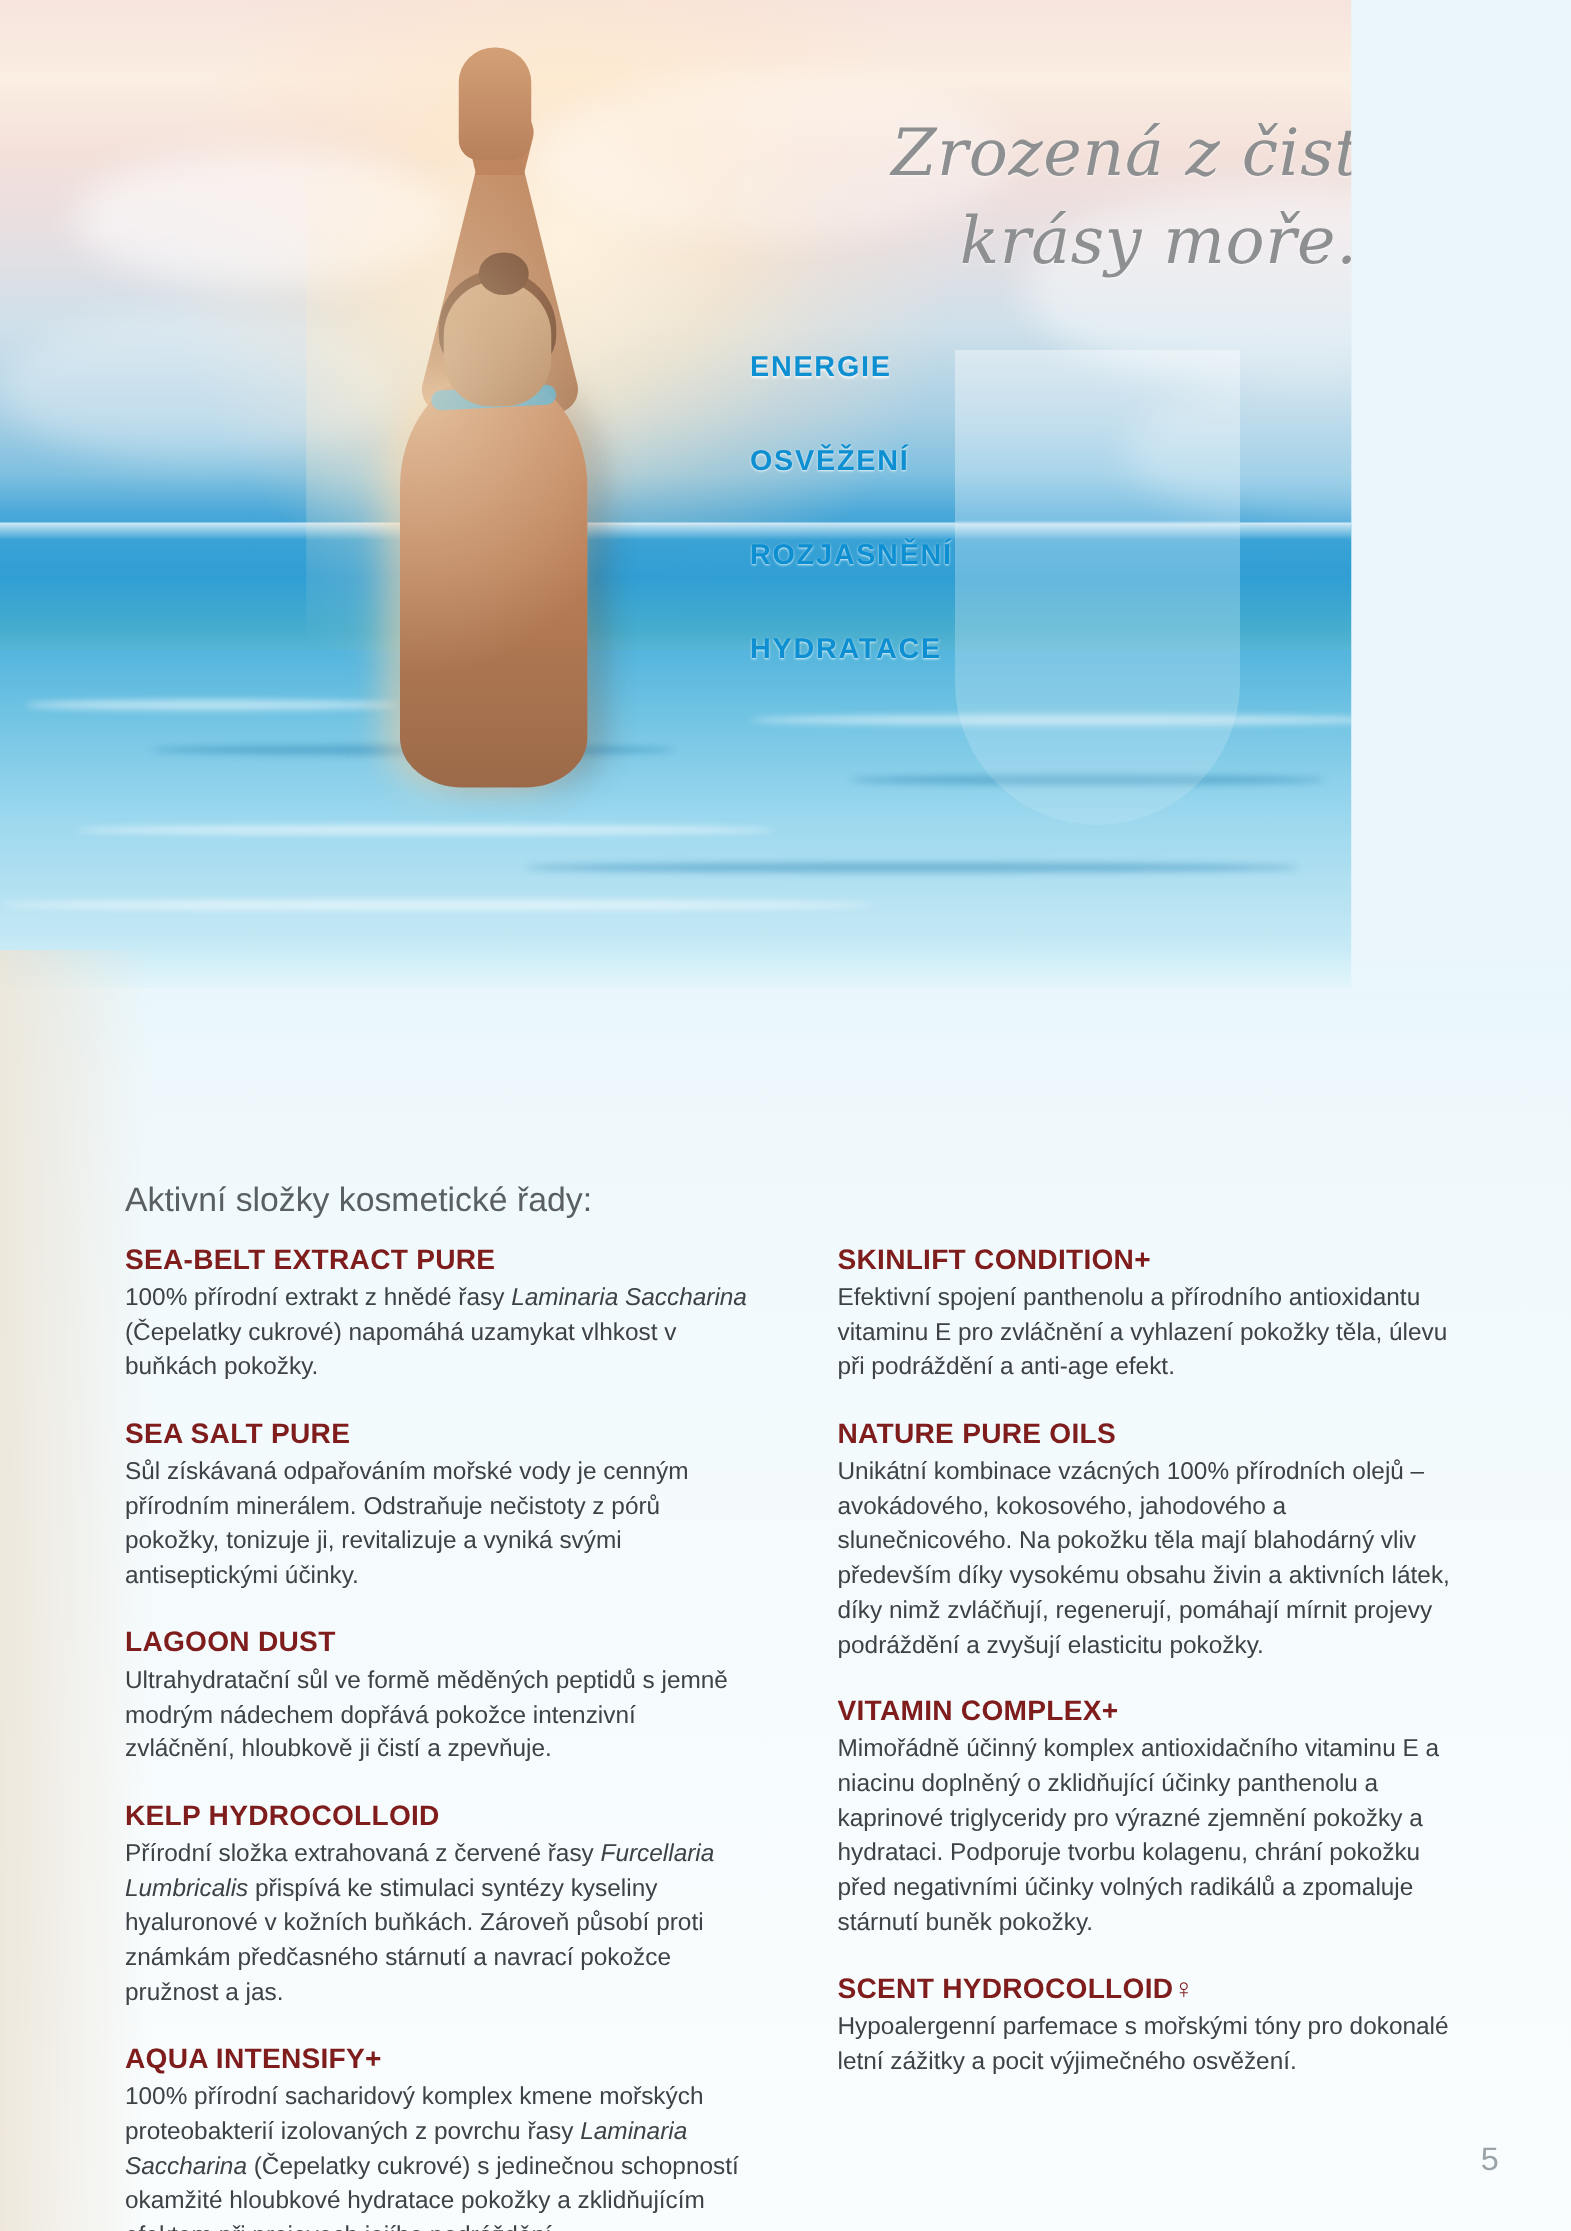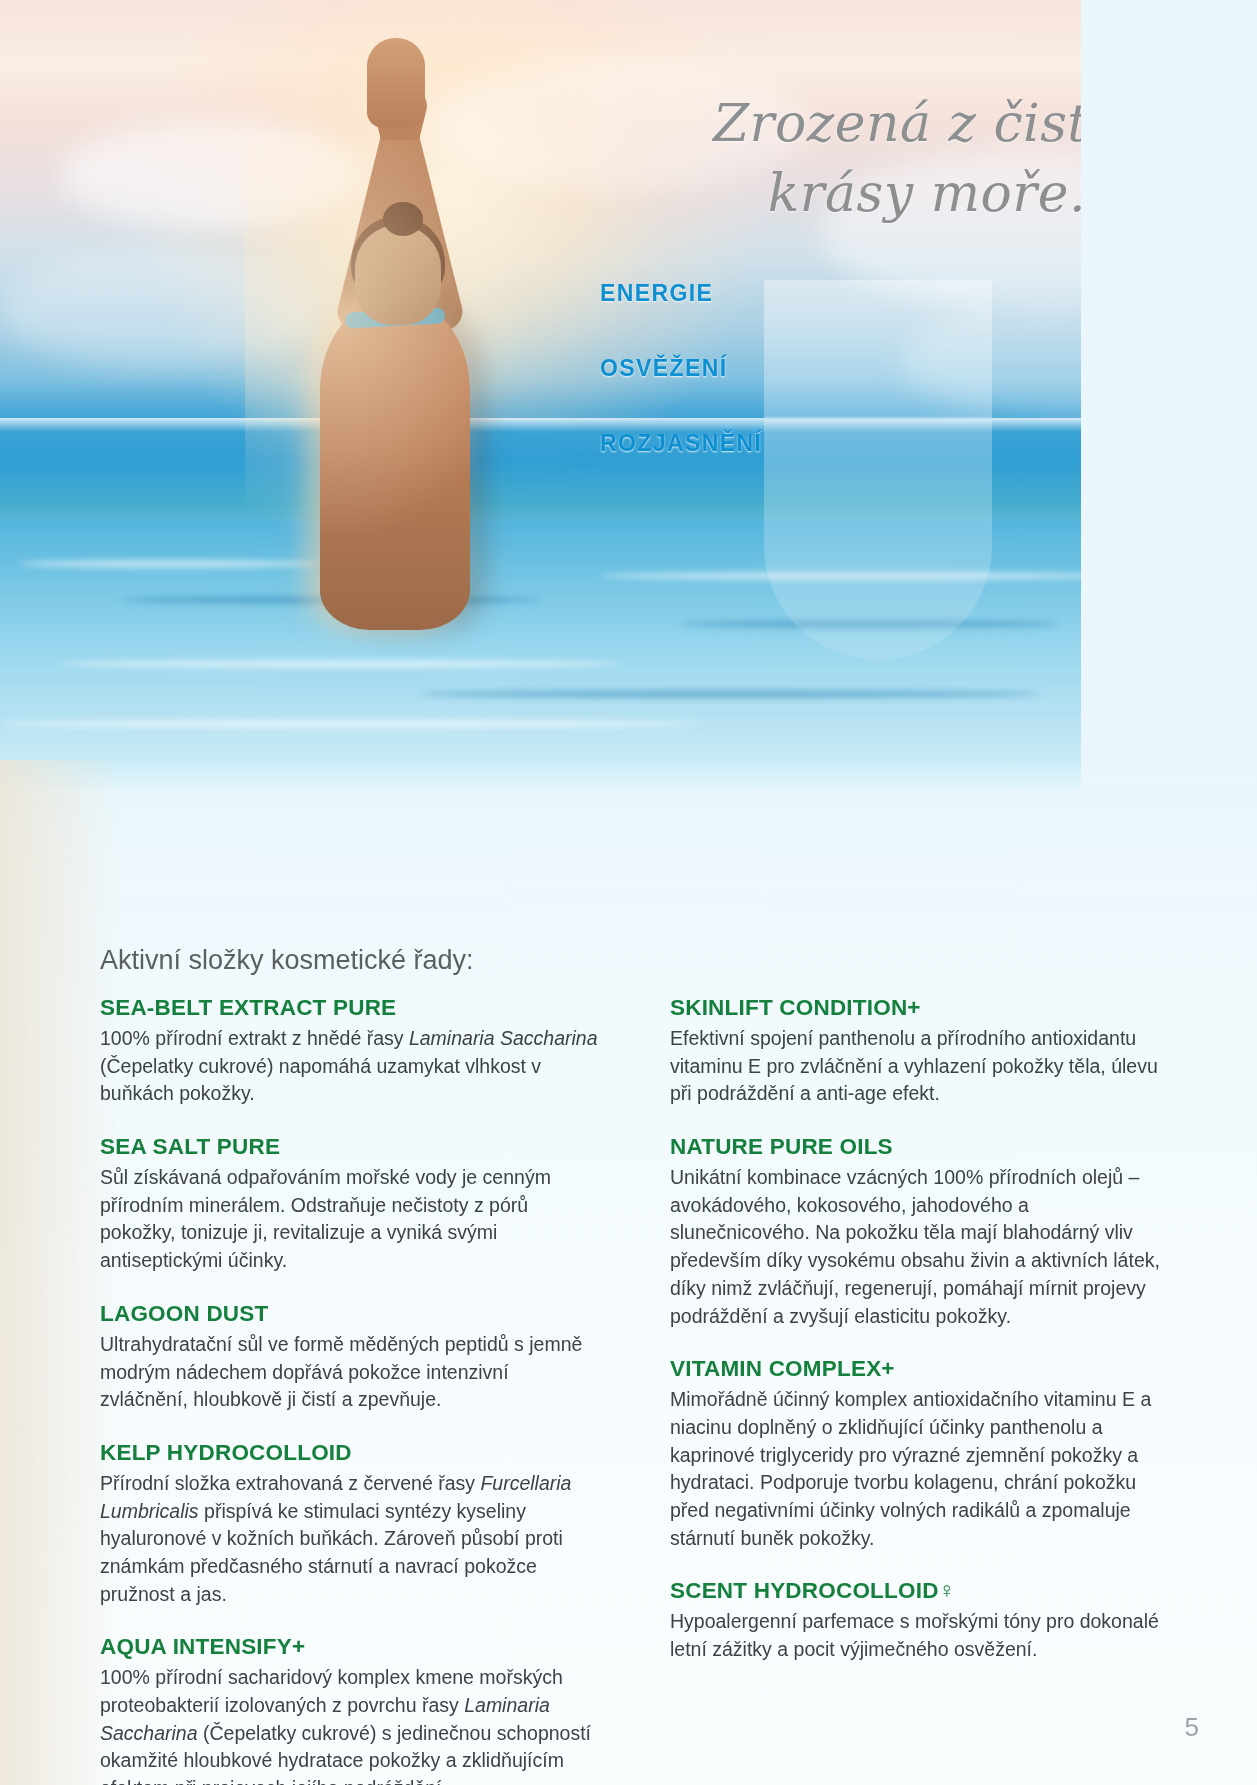--- a/index.html
+++ b/index.html
@@ -234,21 +234,21 @@
     display: flex;
     gap: 70px;
   }
   .col { width: 500px; }
 
   .item { margin-bottom: 26px; }
   .item h3 {
     margin: 0 0 4px 0;
     font-size: 22.5px;
     font-weight: bold;
-    color: #15803d;
+    color: #7f1d1d;
     letter-spacing: 0.2px;
   }
   .item p {
     margin: 0;
     font-size: 19.5px;
     line-height: 1.42;
     color: #3c4246;
   }
   .item p i { font-style: italic; }
 
@@ -300,20 +300,21 @@
 
     <div class="headline">
       <div>Zrozená z čisté</div>
       <div>krásy moře...</div>
     </div>
 
     <div class="claims">
       <div class="claim">ENERGIE</div>
       <div class="claim">OSVĚŽENÍ</div>
       <div class="claim">ROZJASNĚNÍ</div>
+      <div class="claim">HYDRATACE</div>
     </div>
   </div>
 
   <div class="content"></div>
   <div class="sand"></div>
 
   <div class="section-title">Aktivní složky kosmetické řady:</div>
 
   <div class="cols">
 

